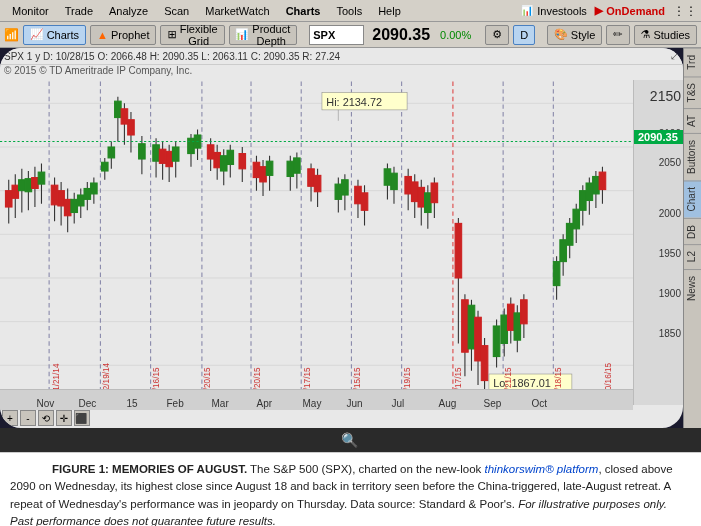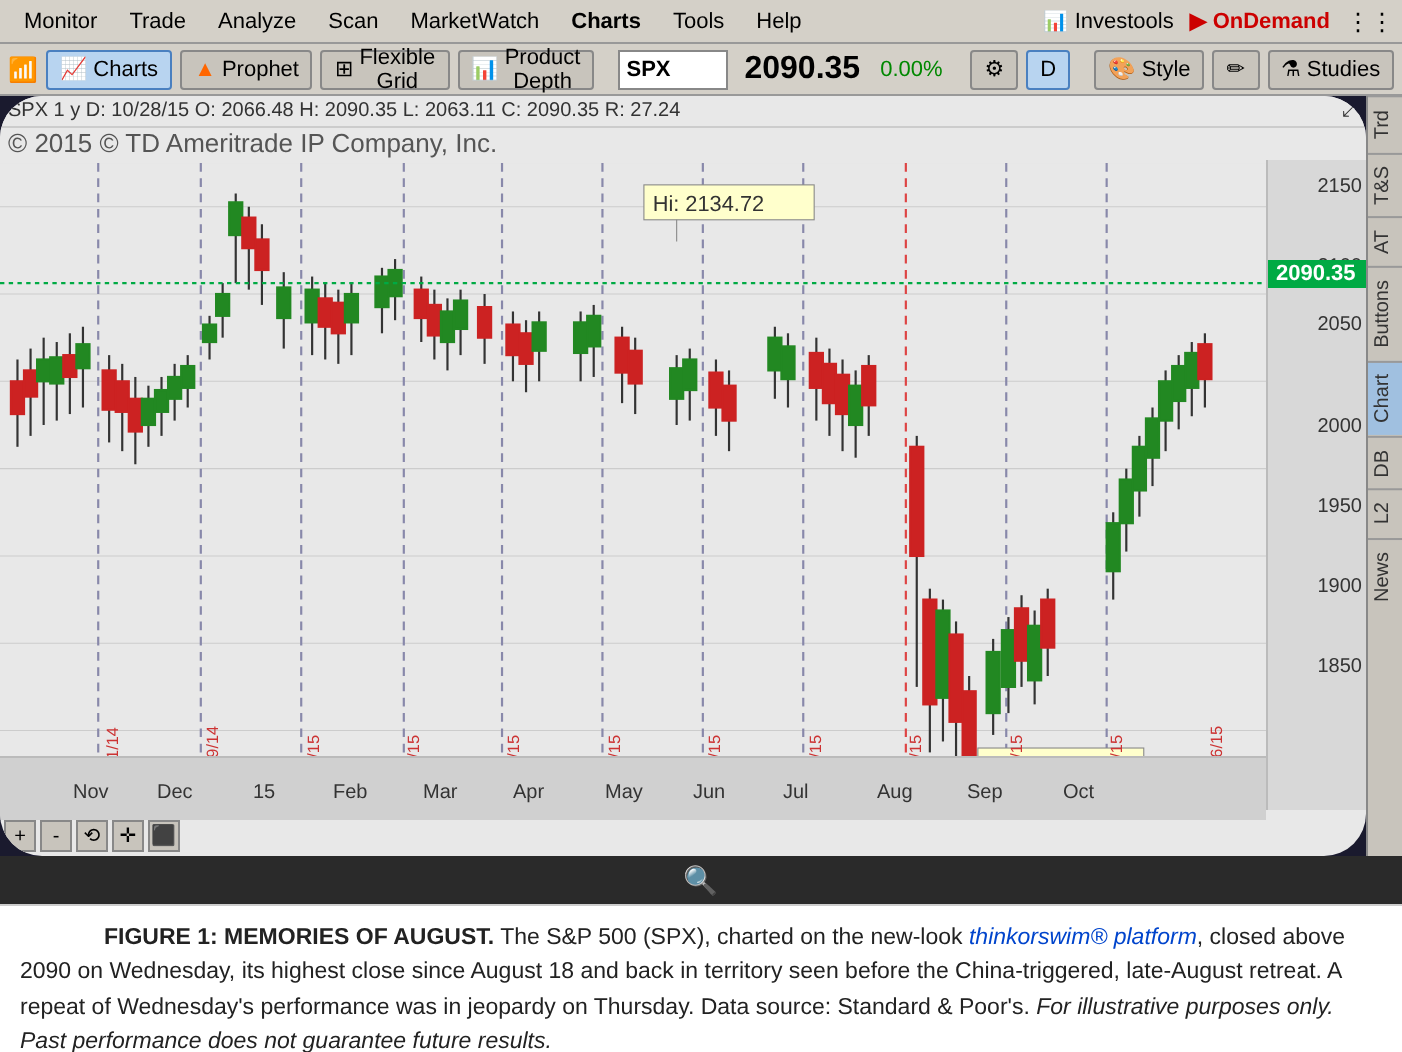--- a/index.html
+++ b/index.html
@@ -169,21 +169,21 @@
       line-height: 1.5;
       color: #222;
       border-top: 1px solid #ccc;
     }
     .caption .figure-label { font-weight: bold; margin-left: 42px; }
     .caption .link { color: #0044cc; text-decoration: none; font-style: italic; }
     .caption .italic { font-style: italic; }
 
     
     .copyright {
-      font-size: 13px;
+      font-size: 10px;
       color: #555;
       padding: 0 4px 2px;
       background: #e8e8e8;
     }
 
     
     .price-badge {
       position: absolute;
       right: 0;
       background: #00aa44;
@@ -524,32 +524,32 @@
       <text x="265" y="292" font-size="7.5" fill="#cc3333" font-family="Arial" transform="rotate(-90, 272, 280)">4/17/15</text>
       <text x="311" y="292" font-size="7.5" fill="#cc3333" font-family="Arial" transform="rotate(-90, 318, 280)">5/15/15</text>
       <text x="357" y="292" font-size="7.5" fill="#cc3333" font-family="Arial" transform="rotate(-90, 364, 280)">6/19/15</text>
       <text x="403" y="292" font-size="7.5" fill="#cc3333" font-family="Arial" transform="rotate(-90, 410, 280)">7/17/15</text>
       <text x="449" y="292" font-size="7.5" fill="#cc3333" font-family="Arial" transform="rotate(-90, 456, 280)">8/21/15</text>
       <text x="495" y="292" font-size="7.5" fill="#cc3333" font-family="Arial" transform="rotate(-90, 502, 280)">9/18/15</text>
       <text x="541" y="292" font-size="7.5" fill="#cc3333" font-family="Arial" transform="rotate(-90, 548, 280)">10/16/15</text>
     </svg>
 
     <div style="position:absolute; top:32px; right:0; width:50px; height:calc(100% - 55px); background:#d8d8d8; border-left:1px solid #bbb;">
-      <div style="position:absolute; top:8px; right:2px; font-size:10px; color:#333;">2150</div>
+      <div style="position:absolute; top:8px; right:2px; font-size:14px; color:#333;">2150</div>
       <div style="position:absolute; top:48px; right:2px; font-size:10px; color:#333;">2100</div>
       <div style="position:absolute; top:77px; right:2px; font-size:10px; color:#333;">2050</div>
       <div style="position:absolute; top:128px; right:2px; font-size:10px; color:#333;">2000</div>
       <div style="position:absolute; top:168px; right:2px; font-size:10px; color:#333;">1950</div>
       <div style="position:absolute; top:208px; right:2px; font-size:10px; color:#333;">1900</div>
       <div style="position:absolute; top:248px; right:2px; font-size:10px; color:#333;">1850</div>
 
       <div class="price-badge" style="top:50px; width:100%;">2090.35</div>
     </div>
 
-    <div style="position:absolute; bottom:18px; left:0; right:50px; height:32px; background:#d0d0d0; border-top:1px solid #bbb; display:flex; align-items:center; overflow:hidden;">
+    <div style="position:absolute; bottom:18px; left:0; right:50px; height:21px; background:#d0d0d0; border-top:1px solid #bbb; display:flex; align-items:flex-end; overflow:hidden;">
       <svg width="100%" height="14" viewBox="0 0 580 14">
         <text x="10" y="11" font-size="10" fill="#333" font-family="Arial">Nov</text>
         <text x="52" y="11" font-size="10" fill="#333" font-family="Arial">Dec</text>
         <text x="100" y="11" font-size="10" fill="#333" font-family="Arial">15</text>
         <text x="140" y="11" font-size="10" fill="#333" font-family="Arial">Feb</text>
         <text x="185" y="11" font-size="10" fill="#333" font-family="Arial">Mar</text>
         <text x="230" y="11" font-size="10" fill="#333" font-family="Arial">Apr</text>
         <text x="276" y="11" font-size="10" fill="#333" font-family="Arial">May</text>
         <text x="320" y="11" font-size="10" fill="#333" font-family="Arial">Jun</text>
         <text x="365" y="11" font-size="10" fill="#333" font-family="Arial">Jul</text>

